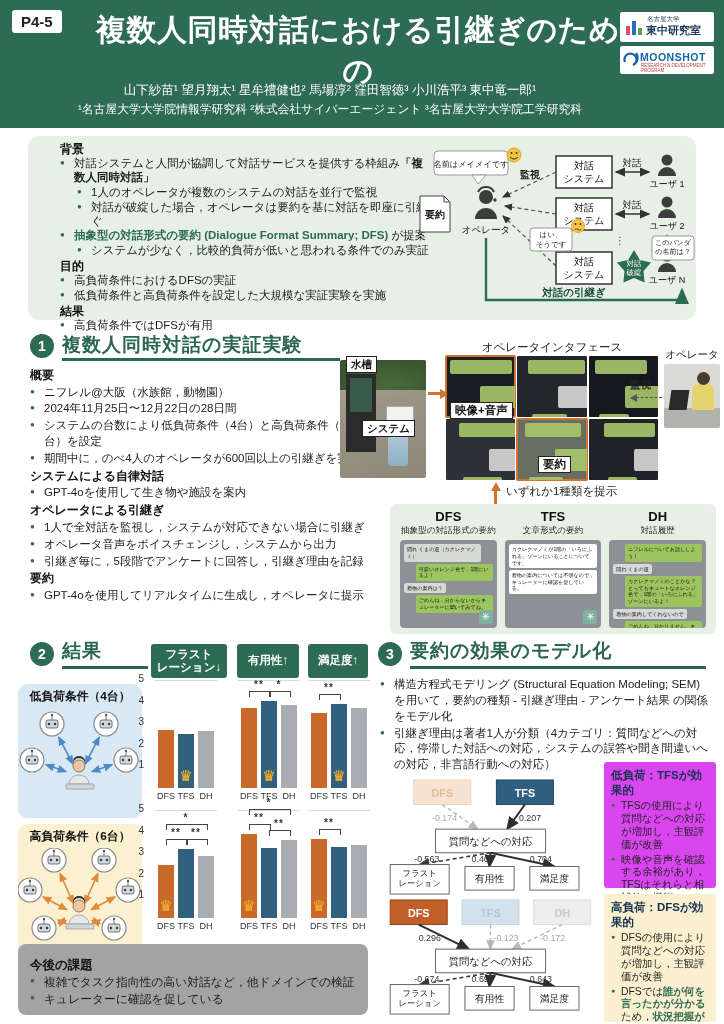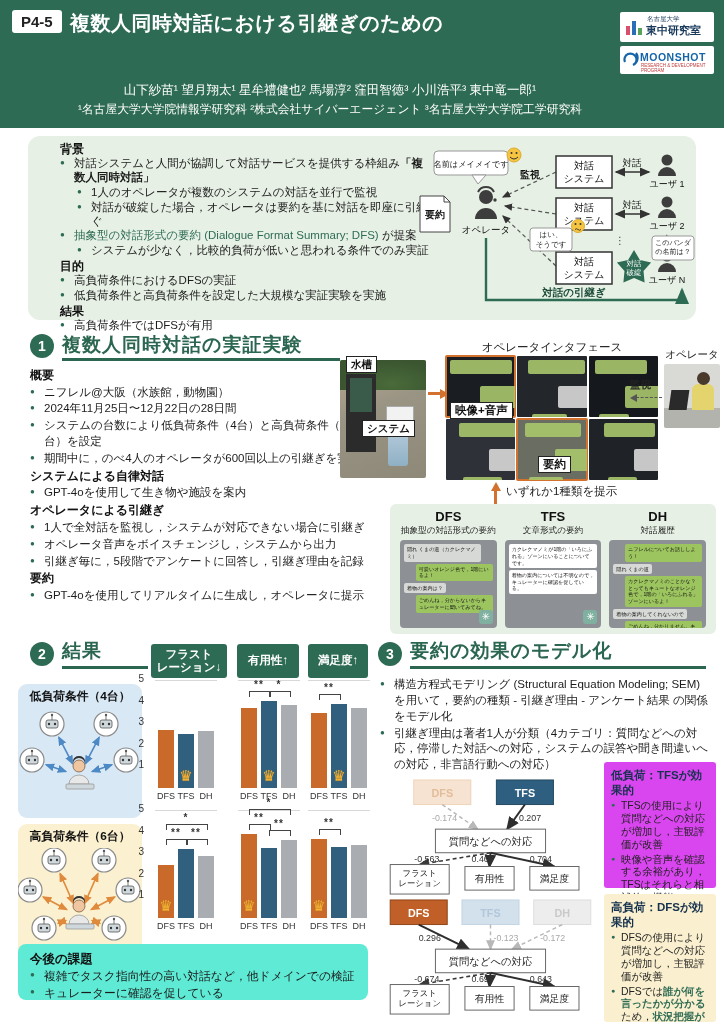--- a/index.html
+++ b/index.html
@@ -3,33 +3,33 @@
 <meta charset="utf-8">
 <style>
   html,body{margin:0;padding:0;background:#fff;}
   #poster{position:relative;width:724px;height:1024px;background:#fff;overflow:hidden;
           font-family:"Liberation Sans","DejaVu Sans",sans-serif;color:#1c1c1c;}
   .abs{position:absolute;}
   
   #header{position:absolute;left:0;top:0;width:724px;height:128px;background:#2e6b54;}
   #ptag{position:absolute;left:12px;top:10px;background:#fff;border-radius:3px;padding:3px 9px;
         font-weight:bold;font-size:15px;color:#222;}
-  .title-line{position:absolute;left:70px;width:540px;text-align:left;color:#fff;
-        font-weight:bold;font-size:20px;letter-spacing:.5px;}
+  .title-line{position:absolute;left:88px;width:540px;text-align:center;color:#fff;
+        font-weight:bold;font-size:30px;letter-spacing:.5px;}
   #authors{position:absolute;left:30px;top:82px;width:600px;text-align:center;color:#fff;font-size:12.5px;}
   #affils{position:absolute;left:30px;top:102px;width:600px;text-align:center;color:#fff;font-size:11.8px;}
   .logobox{position:absolute;left:620px;width:94px;background:#fff;border-radius:2px;}
   
   #bgbox{position:absolute;left:28px;top:136px;width:668px;height:184px;background:#e6f0e4;border-radius:12px;}
   #bgtext{position:absolute;left:60px;top:141px;width:372px;font-size:11.5px;line-height:1.2;}
   .h-b{font-weight:bold;font-size:12px;color:#111;margin-top:1px;}
   .bullet{position:relative;padding-left:14px;margin:1px 0;}
   .bullet::before{content:"●";position:absolute;left:0;top:1px;font-size:8px;color:#2e6b54;}
   .b2{margin-left:17px;}
-  .grn{color:#2e6b54;font-weight:normal;margin-top:44px;}
+  .grn{color:#2e6b54;font-weight:bold;margin-top:44px;}
   
   .badge{position:absolute;width:24px;height:24px;border-radius:50%;background:#2e6b54;color:#fff;
          font-weight:bold;font-size:14px;text-align:center;line-height:24px;}
   .sectitle{position:absolute;font-size:19px;font-weight:bold;color:#2b6650;letter-spacing:1px;}
   .underline{position:absolute;height:3px;background:#2b6650;}
   
   #s1text{position:absolute;left:30px;top:366px;width:338px;font-size:11.5px;line-height:1.38;}
   #photo1{position:absolute;left:340px;top:360px;width:86px;height:118px;border-radius:2px;overflow:hidden;
           background:linear-gradient(160deg,#b9ab91 0%,#9a9484 40%,#8e8878 100%);}
   .plabel{position:absolute;background:#fff;border:1.5px solid #222;font-size:10.5px;font-weight:bold;
@@ -64,22 +64,22 @@
         border-radius:3px;white-space:pre-line;display:flex;align-items:center;justify-content:center;line-height:1.15;}
   .condcard{position:absolute;width:124px;height:134px;border-radius:9px;}
   .condtitle{position:absolute;top:5px;left:0;width:100%;text-align:center;font-weight:bold;font-size:11.8px;color:#111;}
   .ytick{position:absolute;width:26px;text-align:right;font-size:10px;color:#333;}
   .gridline{position:absolute;height:1px;background:#d8d8d8;}
   .bar{position:absolute;}
   .catlab{position:absolute;font-size:9px;color:#333;text-align:center;width:28px;}
   .crown{position:absolute;font-size:15px;color:#f2b234;text-shadow:0 0 1px #c98a1e;width:20px;text-align:center;}
   .sigbr{position:absolute;border-top:1.3px solid #444;border-left:1.3px solid #444;border-right:1.3px solid #444;height:5px;}
   .siglab{position:absolute;font-size:10px;font-weight:bold;color:#333;width:24px;text-align:center;letter-spacing:1px;}
-  #futurebox{position:absolute;left:18px;top:944px;width:350px;height:56px;background:#5eead4;border-radius:8px;
-             padding:6px 12px;box-sizing:border-box;font-size:11.8px;line-height:1.35;}
+  #futurebox{position:absolute;left:18px;top:944px;width:350px;height:71px;background:#a3a3a3;border-radius:8px;
+             padding:12px 12px;box-sizing:border-box;font-size:11.8px;line-height:1.35;}
   
   #s3text{position:absolute;left:380px;top:676px;width:330px;font-size:11.5px;line-height:1.38;}
   .infobox{position:absolute;width:112px;border-radius:3px;padding:6px 7px;box-sizing:border-box;}
   .infotitle{font-size:11.5px;font-weight:bold;color:#16324f;margin-bottom:2px;}
   .infoitem{position:relative;padding-left:10px;font-size:10.4px;line-height:1.24;margin:2px 0;color:#222;}
   .infoitem::before{content:"●";position:absolute;left:0;top:1px;font-size:7px;color:#2e6b54;}
   .ib{color:#2e6b54;font-weight:bold;}
 </style>
 </head>
 <body>

